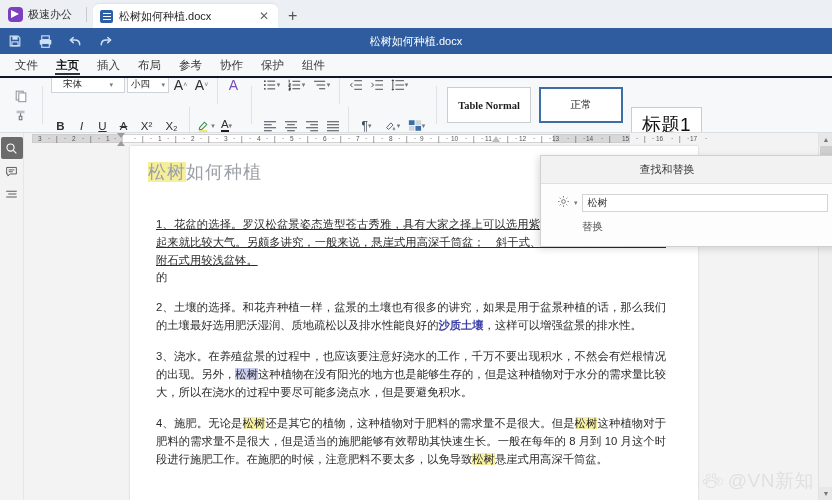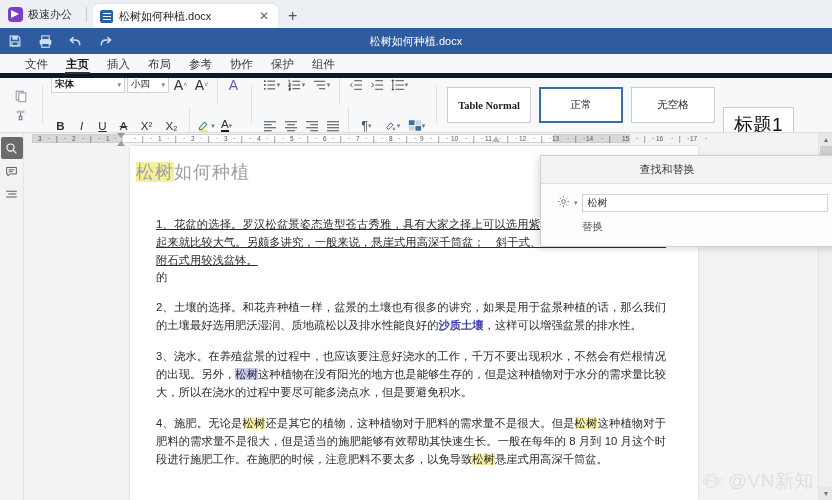--- a/index.html
+++ b/index.html
@@ -66,21 +66,21 @@
   }
   .qbar-title {
     position: absolute; left: 0; right: 0; text-align: center;
     font-size: 11px; color: #ffffff; pointer-events: none;
   }
   .ic { display: block; }
 
   
   .menubar {
     height: 24px; background: #f7f8fa; display: flex; align-items: center;
-    padding-left: 16px; border-bottom: 5px solid #0f172a;
+    padding-left: 6px; border-bottom: 2px solid #0f172a;
   }
   .menuitem {
     font-size: 11.5px; color: #3a3a3a; padding: 0 9px; height: 24px;
     line-height: 24px; position: relative;
   }
   .menuitem.active { color: #1a1a1a; font-weight: bold; }
   .menuitem.active::after {
     content: ""; position: absolute; left: 8px; right: 8px; bottom: 2px;
     height: 2px; background: #333;
   }
@@ -100,21 +100,21 @@
   }
   .paste-label { font-size: 8.5px; color: #444; margin-top: 1px; }
   .fmtpaint { display: flex; flex-direction: column; align-items: center; width: 26px; }
 
   .twocol { display: flex; flex-direction: column; justify-content: center; gap: 3px; height: 52px; }
   .rrow { display: flex; align-items: center; gap: 2px; }
 
   .fontname {
     width: 74px; height: 17px; background: #fff; border: 1px solid #cfd2d6;
     font-size: 9.5px; color: #222; display: flex; align-items: center;
-    padding: 0 3px; justify-content: space-between; font-weight: bold;
+    padding: 0 11px; justify-content: space-between;
   }
   .fontsize {
     width: 42px; height: 17px; background: #fff; border: 1px solid #cfd2d6;
     font-size: 9.5px; color: #222; display: flex; align-items: center;
     padding: 0 3px; justify-content: space-between;
   }
   .caret { font-size: 7px; color: #777; }
 
   .tbtn {
     width: 19px; height: 19px; display: flex; align-items: center; justify-content: center;
@@ -189,21 +189,21 @@
 
   
   .page {
     position: absolute; top: 13px; left: 106px; width: 568px; bottom: 0;
     background: #fff; box-shadow: 0 0 2px rgba(0,0,0,.18);
   }
   .pagecontent { padding: 18px 32px 0 26px; }
 
   .doctitle {
     font-size: 18px; color: #9ca0a6; font-family: "Liberation Sans", sans-serif;
-    letter-spacing: 1px; padding: 14px 0 0 6px;
+    letter-spacing: 1px; padding: 14px 0 0 18px;
   }
   .hl-yellow { background: #f5ef9b; color: #9ca0a6; }
 
   p.para {
     font-size: 11.3px; line-height: 18px; color: #2b2b2b; margin-top: 13px;
     font-family: "Liberation Sans", "DejaVu Sans", sans-serif;
     text-align: justify;
   }
   p.para.u { text-decoration: underline; }
   .mark-y { background: #f7f0a2; }
@@ -492,21 +492,20 @@
           </div>
         </div>
       </div>
     </div>
 
     <div class="rsep"></div>
 
     <div class="stylegal">
       <div class="stylebox tbl">Table Normal</div>
       <div class="stylebox sel">正常</div>
-      <div class="stylebox">无空格</div>
       <div class="stylebox h1">标题1</div>
     </div>
   </div>
 
   <div class="body">
 
     <div class="leftbar">
       <div class="lbtn on">
         <svg width="13" height="13" viewBox="0 0 16 16" fill="none" stroke="currentColor" stroke-width="1.4">
           <circle cx="6.8" cy="6.8" r="4.4"></circle>

